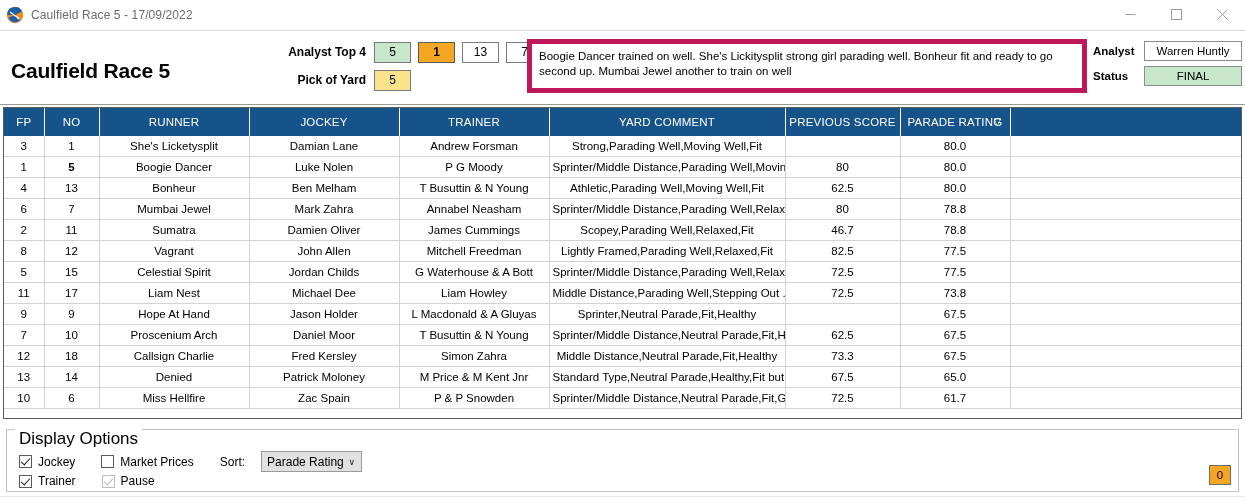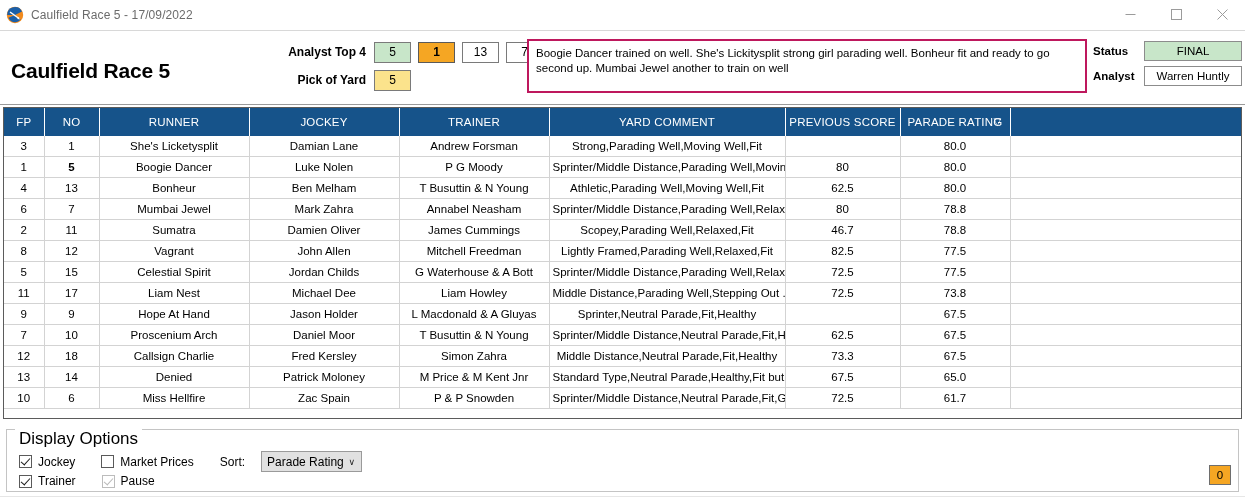--- a/index.html
+++ b/index.html
@@ -118,21 +118,21 @@
   .pick-box.green { background: #c8e6c9; }
   .pick-box.orange { background: #f5a623; font-weight: bold; border-color: #5a5a5a; }
   .pick-box.yellow { background: #fbe38c; }
 
   .comment-box {
     position: absolute;
     left: 527px;
     top: 8px;
     width: 560px;
     height: 54px;
-    border: 2px solid #be185d;
+    border: 5px solid #be185d;
     box-sizing: border-box;
     background: #ffffff;
     padding: 5px 7px 0 7px;
     font-size: 11.5px;
     line-height: 15px;
     overflow: hidden;
   }
 
   .status-block {
     position: absolute;
@@ -384,26 +384,26 @@
       <div class="pick-row">
         <span class="pick-label">Pick of Yard</span>
         <span class="pick-box yellow">5</span>
       </div>
     </div>
 
     <div class="comment-box">Boogie Dancer trained on well. She's Lickitysplit strong girl parading well. Bonheur fit and ready to go second up. Mumbai Jewel another to train on well</div>
 
     <div class="status-block">
       <div class="status-row">
+        <span class="status-label">Analyst</span>
+        <span class="status-value">Warren Huntly</span>
+      </div>
+      <div class="status-row">
         <span class="status-label">Status</span>
         <span class="status-value final">FINAL</span>
-      </div>
-      <div class="status-row">
-        <span class="status-label">Analyst</span>
-        <span class="status-value">Warren Huntly</span>
       </div>
     </div>
   </div>
 
   <div class="grid-wrap">
     <table class="grid">
       <colgroup>
         <col style="width:40px">
         <col style="width:55px">
         <col style="width:150px">

